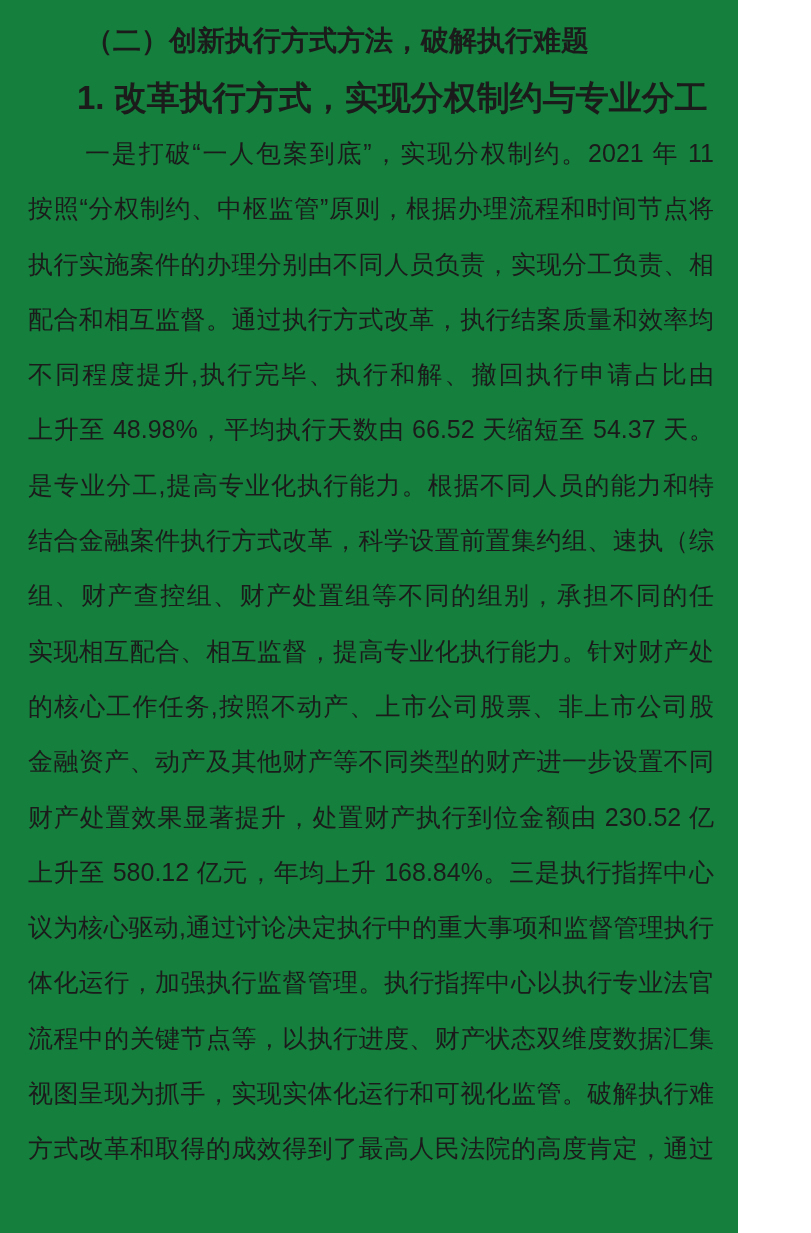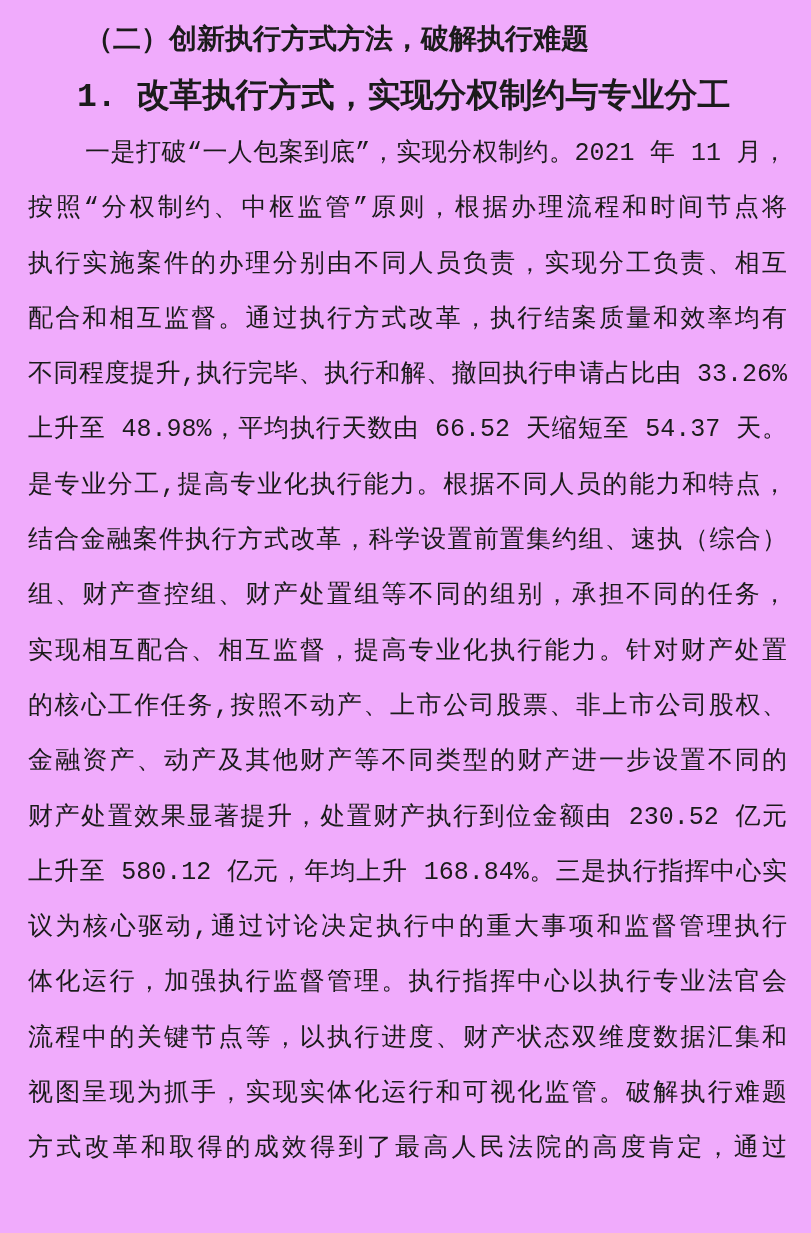--- a/index.html
+++ b/index.html
@@ -2,26 +2,26 @@
 <html><head>
 <meta charset="utf-8">
 <style>
   html, body {
     margin: 0;
     padding: 0;
     background: #ffffff;
   }
   .page {
     position: relative;
-    width: 811px;
+    width: 738px;
     height: 1233px;
     box-sizing: border-box;
-    background: #f0abfc;
+    background: #15803d;
     padding: 12px 24px 0 28px;
-    font-family: Liberation Mono, monospace;
+    font-family: Liberation Sans, sans-serif;
     color: #1b1b1b;
     overflow: hidden;
   }
   .heading-1 {
     margin: 0;
     font-size: 28px;
     font-weight: bold;
     line-height: 57px;
     height: 57px;
     padding-left: 57px;

